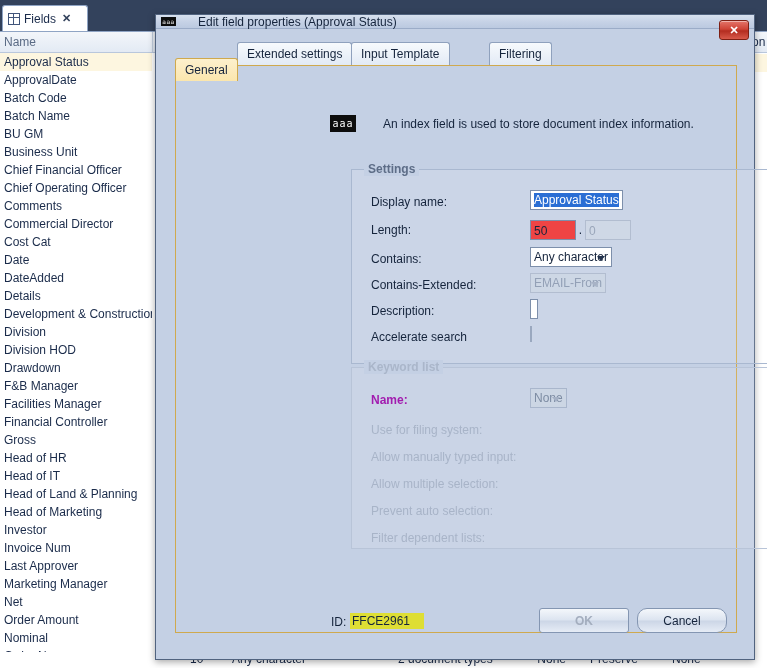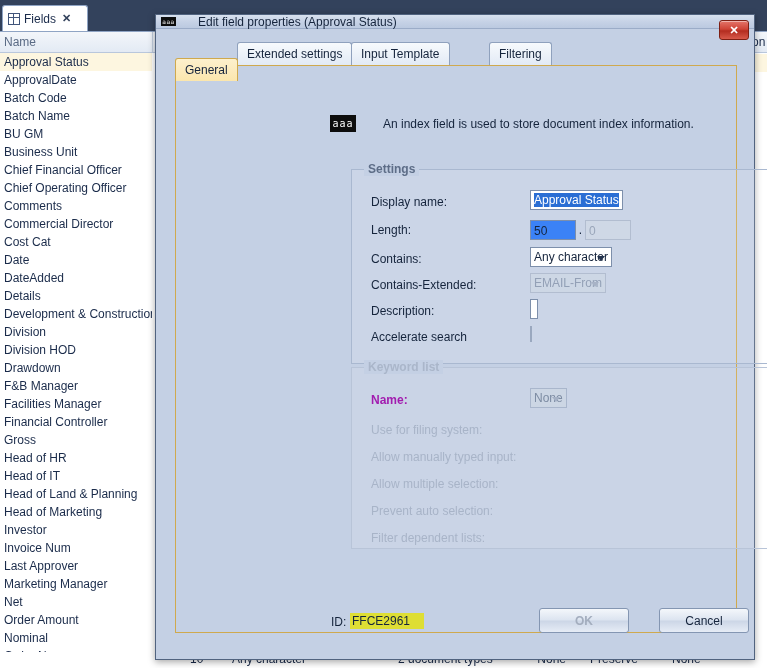--- a/index.html
+++ b/index.html
@@ -212,21 +212,21 @@
     box-sizing: border-box;
     font-size: 12px; color: #15243c;
     padding: 2px 3px;
     line-height: 16px;
     white-space: nowrap; overflow: hidden;
   }
   .txtbox .sel { background: #2a6ed4; color: #ffffff; }
 
   .numbox {
     height: 20px; width: 46px;
-    background: #3b82f6; border: 1px solid #7d8fab;
+    background: #ef4444; border: 1px solid #7d8fab;
     box-sizing: border-box;
     font-size: 12px; color: #15243c; padding: 2px 3px; line-height: 16px;
   }
   .numbox.disabled {
     background: #cfd8e6; border-color: #b2bdd0; color: #9aa6ba;
   }
   .dot-sep {
     display: inline-block; width: 9px; text-align: center;
     font-size: 12px; color: #15243c;
   }
@@ -282,21 +282,21 @@
     width: 90px; height: 25px;
     background: linear-gradient(to bottom, #f4f7fb 0%, #dce4f0 48%, #ccd6e6 52%, #e6ecf6 100%);
     border: 1px solid #8496b2;
     border-radius: 3px;
     font-size: 12px; color: #15243c;
     display: flex; align-items: center; justify-content: center;
     cursor: pointer;
     box-sizing: border-box;
   }
   .btn.ok     { left: 383px; color: #a3adbe; font-weight: bold; }
-  .btn.cancel { left: 503px; }
+  .btn.cancel { left: 481px; border-radius: 10px; }
   .resize-grip {
     position: absolute; right: 3px; bottom: 2px; width: 10px; height: 10px;
     background-image:
       radial-gradient(circle at 2px 8px, #8796ae 1px, transparent 1.2px),
       radial-gradient(circle at 5px 8px, #8796ae 1px, transparent 1.2px),
       radial-gradient(circle at 8px 8px, #8796ae 1px, transparent 1.2px),
       radial-gradient(circle at 5px 5px, #8796ae 1px, transparent 1.2px),
       radial-gradient(circle at 8px 5px, #8796ae 1px, transparent 1.2px),
       radial-gradient(circle at 8px 2px, #8796ae 1px, transparent 1.2px);
   }

